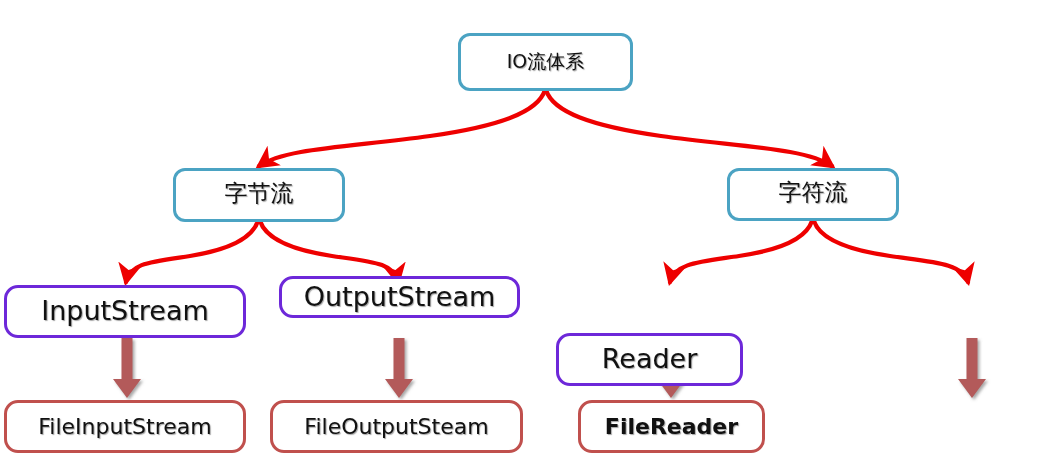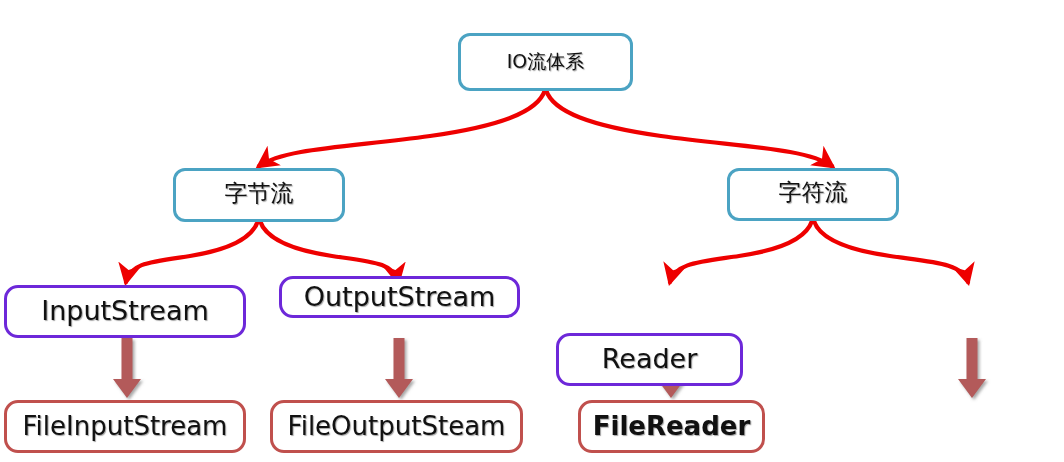--- a/index.html
+++ b/index.html
@@ -51,21 +51,21 @@
     border-radius: 14px;
   }
   
   .lvl-four {
     border: 3px solid #c0504d;
     border-radius: 14px;
   }
   .lvl-root .node-label { font-size: 19px; }
   .lvl-two .node-label  { font-size: 23px; font-family: Liberation Mono, monospace; }
   .lvl-three .node-label{ font-size: 27px; }
-  .lvl-four .node-label { font-size: 26px; }
+  .lvl-four .node-label { font-size: 22px; }
 </style>
 </head>
 <body>
 
 <div id="canvas">
 
   <svg id="edges" viewBox="0 0 1064 462" width="1064" height="462" xmlns="http://www.w3.org/2000/svg">
     <defs>
       <marker id="arrow-red" markerWidth="7" markerHeight="7" refX="4.4" refY="3.2" orient="auto" markerUnits="strokeWidth">
         <path d="M0,0.4 L5.4,3.2 L0,6 L1.5,3.2 Z" fill="#ee0000"></path>

